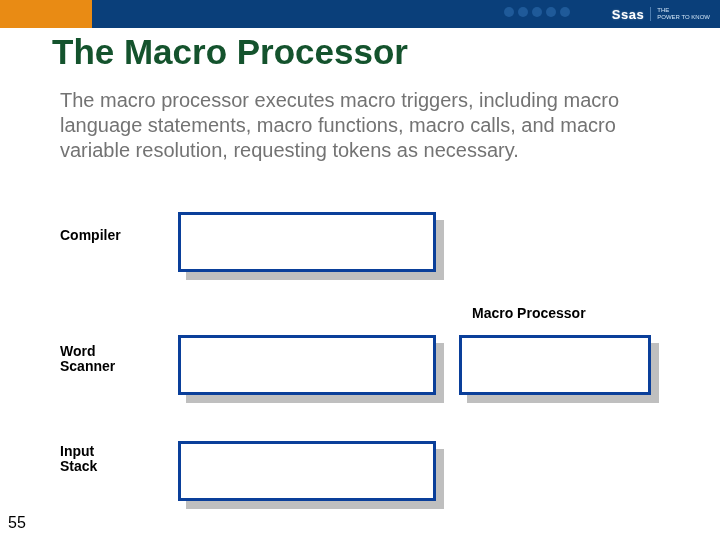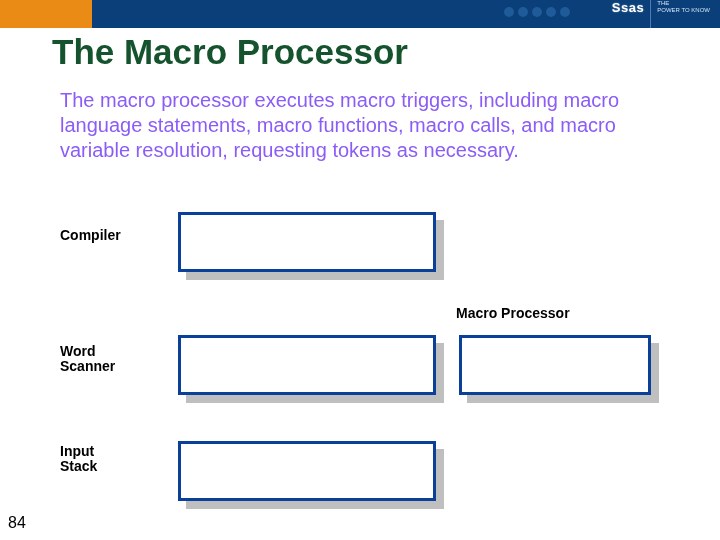--- a/index.html
+++ b/index.html
@@ -2,28 +2,28 @@
 <html><head>
 <meta charset="utf-8">
 <style>
   * { margin: 0; padding: 0; box-sizing: border-box; }
   html, body { width: 720px; height: 540px; font-family: Arial, Helvetica, sans-serif; background: #fff; overflow: hidden; }
   .slide { position: relative; width: 720px; height: 540px; background: #fff; }
   .topbar { position: absolute; top: 0; left: 0; width: 720px; height: 28px; background: #0a3f7a; }
   .orange-tab { position: absolute; top: 0; left: 0; width: 92px; height: 28px; background: #e98b14; }
   .dots { position: absolute; top: 7px; right: 150px; display: flex; gap: 4px; }
   .dots span { width: 10px; height: 10px; border-radius: 50%; background: #1f5a99; display: inline-block; }
-  .brand { position: absolute; top: 0; right: 0; height: 28px; display: flex; padding: 0 10px; }
+  .brand { position: absolute; top: 0; right: 0; height: 28px; display: flex; align-items: center; padding: 0 10px; }
   .sas-logo { color: #ffffff; font-weight: bold; font-size: 13px; letter-spacing: 0.5px; text-shadow: 0 0 2px rgba(255,255,255,0.4); }
   .tpk { margin-left: 6px; color: #cfe3f6; font-size: 6px; line-height: 7px; text-align: left; border-left: 1px solid #4d7db0; padding-left: 6px; }
   .title { position: absolute; top: 32px; left: 52px; color: #14532d; font-family: "Arial Narrow", Arial, sans-serif; font-stretch: condensed; font-weight: bold; font-size: 35px; letter-spacing: 0px; }
-  .body { position: absolute; top: 88px; left: 60px; width: 590px; color: #8b5cf6; font-size: 20px; line-height: 1.25; }
+  .body { position: absolute; top: 88px; left: 60px; width: 590px; color: #737373; font-size: 20px; line-height: 1.25; }
   .label { position: absolute; color: #000; font-family: Arial, sans-serif; font-weight: bold; font-size: 14px; line-height: 1.1; }
   .lbl-compiler { top: 228px; left: 60px; }
-  .lbl-macro { top: 306px; left: 456px; }
+  .lbl-macro { top: 306px; left: 472px; }
   .lbl-word { top: 344px; left: 60px; }
   .lbl-input { top: 444px; left: 60px; }
   .boxwrap { position: absolute; }
   .shadow { position: absolute; top: 8px; left: 8px; width: 100%; height: 100%; background: #bfbfbf; }
   .box { position: absolute; top: 0; left: 0; width: 100%; height: 100%; background: #fff; border: 3px solid #0a3f9a; }
   .bw-compiler { top: 212px; left: 178px; width: 258px; height: 60px; }
   .bw-word { top: 335px; left: 178px; width: 258px; height: 60px; }
   .bw-input { top: 441px; left: 178px; width: 258px; height: 60px; }
   .bw-macro { top: 335px; left: 459px; width: 192px; height: 60px; }
   .pagenum { position: absolute; left: 8px; bottom: 8px; font-size: 16px; color: #000; }
@@ -81,14 +81,14 @@
   <div class="label lbl-input">
     <span>Input</span><br>
     <span>Stack</span>
   </div>
 
   <div class="boxwrap bw-input">
     <div class="shadow"></div>
       <div class="box"></div>
   </div>
 
-  <div class="pagenum">84</div>
+  <div class="pagenum">55</div>
 </div>
 
 </body></html>

